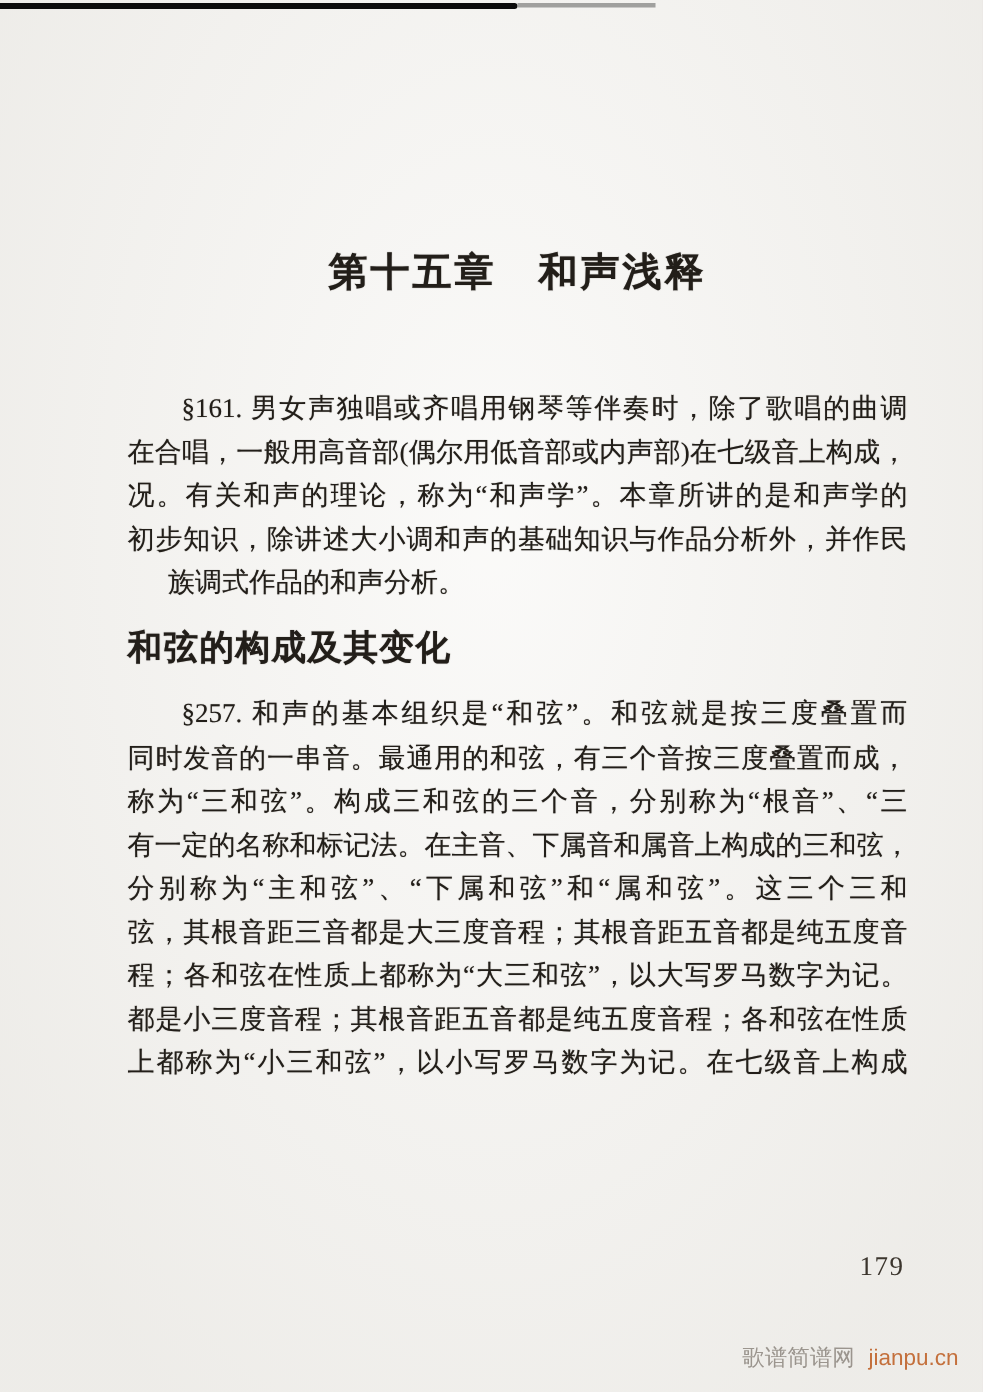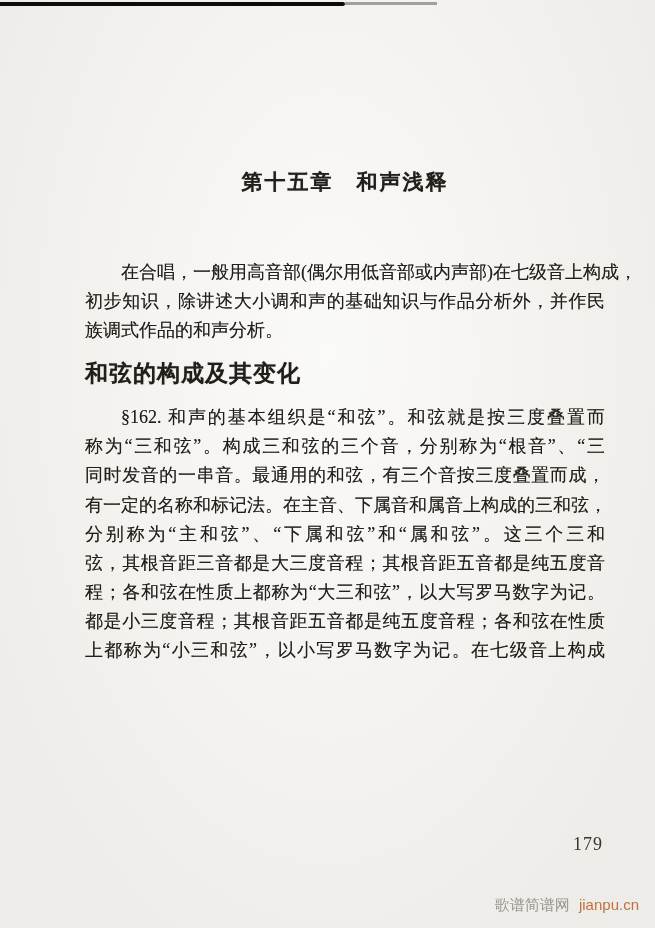--- a/index.html
+++ b/index.html
@@ -26,41 +26,41 @@
     position: absolute; top: 0; left: 345px; width: 92px; height: 3px;
     background: #8b8b89; opacity: 0.8;
   }
   .content {
     position: absolute;
     top: 0; left: 85px;
     width: 520px;
   }
   .chapter-title {
     margin-top: 164px;
-    font-size: 21px;
+    font-size: 26px;
     line-height: 36px;
     font-weight: bold;
     text-align: center;
     letter-spacing: 2px;
     text-shadow: 0 0 0.7px rgba(40,34,28,0.6);
   }
   .para {
     margin-top: 58px;
   }
   .para .line {
     height: 29.1px;
     line-height: 29.1px;
     font-size: 18px;
     text-align: justify;
     text-align-last: justify;
     white-space: nowrap;
     text-shadow: 0 0 0.6px rgba(40,34,28,0.55);
   }
   .para .line:first-child { text-indent: 2em; }
-  .para .line.line-last { text-align-last: left; }
+  .para .line.line-last { text-align-last: left; margin-left: 27px; }
   .section-heading {
     margin-top: 14px;
     font-size: 23px;
     line-height: 30px;
     font-weight: bold;
     text-align: left;
     letter-spacing: 1px;
     text-shadow: 0 0 0.7px rgba(40,34,28,0.6);
   }
   .para-2 { margin-top: 14px; }
@@ -91,31 +91,33 @@
   <div class="scan-edge">
     <div class="seg-black"></div>
     <div class="seg-gray"></div>
   </div>
 
   <div class="content">
 
     <div class="chapter-title">第十五章　和声浅释</div>
 
     <div class="para para-1">
+        <div class="line">§161. 男女声独唱或齐唱用钢琴等伴奏时，除了歌唱的曲调</div>
         <div class="line">在合唱，一般用高音部(偶尔用低音部或内声部)在七级音上构成，</div>
+        <div class="line">况。有关和声的理论，称为“和声学”。本章所讲的是和声学的</div>
         <div class="line">初步知识，除讲述大小调和声的基础知识与作品分析外，并作民</div>
         <div class="line line-last">族调式作品的和声分析。</div>
       </div>
 
     <div class="section-heading">和弦的构成及其变化</div>
 
     <div class="para para-2">
-        <div class="line">§162. 和声的基本组织是“和弦”。和弦就是按三度叠置而</div>
+        <div class="line">§257. 和声的基本组织是“和弦”。和弦就是按三度叠置而</div>
+        <div class="line">同时发音的一串音。最通用的和弦，有三个音按三度叠置而成，</div>
         <div class="line">称为“三和弦”。构成三和弦的三个音，分别称为“根音”、“三</div>
-        <div class="line">同时发音的一串音。最通用的和弦，有三个音按三度叠置而成，</div>
         <div class="line">有一定的名称和标记法。在主音、下属音和属音上构成的三和弦，</div>
         <div class="line">分别称为“主和弦”、“下属和弦”和“属和弦”。这三个三和</div>
         <div class="line">弦，其根音距三音都是大三度音程；其根音距五音都是纯五度音</div>
         <div class="line">程；各和弦在性质上都称为“大三和弦”，以大写罗马数字为记。</div>
         <div class="line">都是小三度音程；其根音距五音都是纯五度音程；各和弦在性质</div>
         <div class="line">上都称为“小三和弦”，以小写罗马数字为记。在七级音上构成</div>
       </div>
 
   </div>
 

